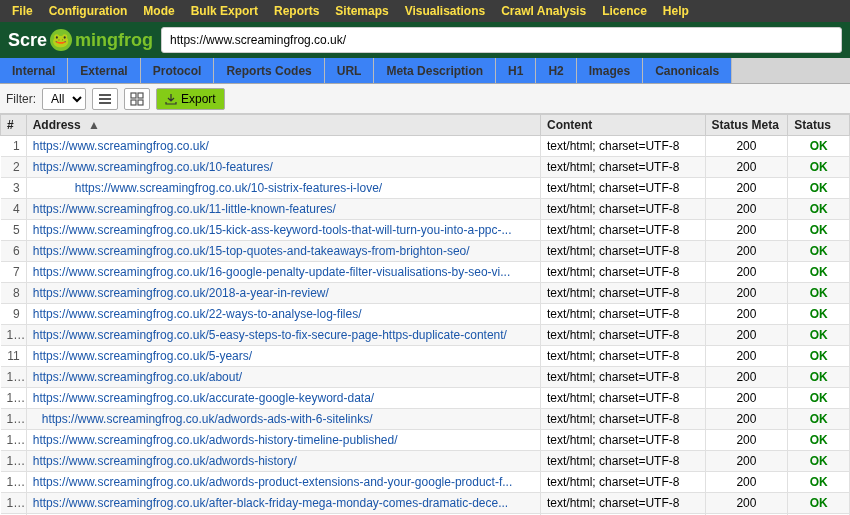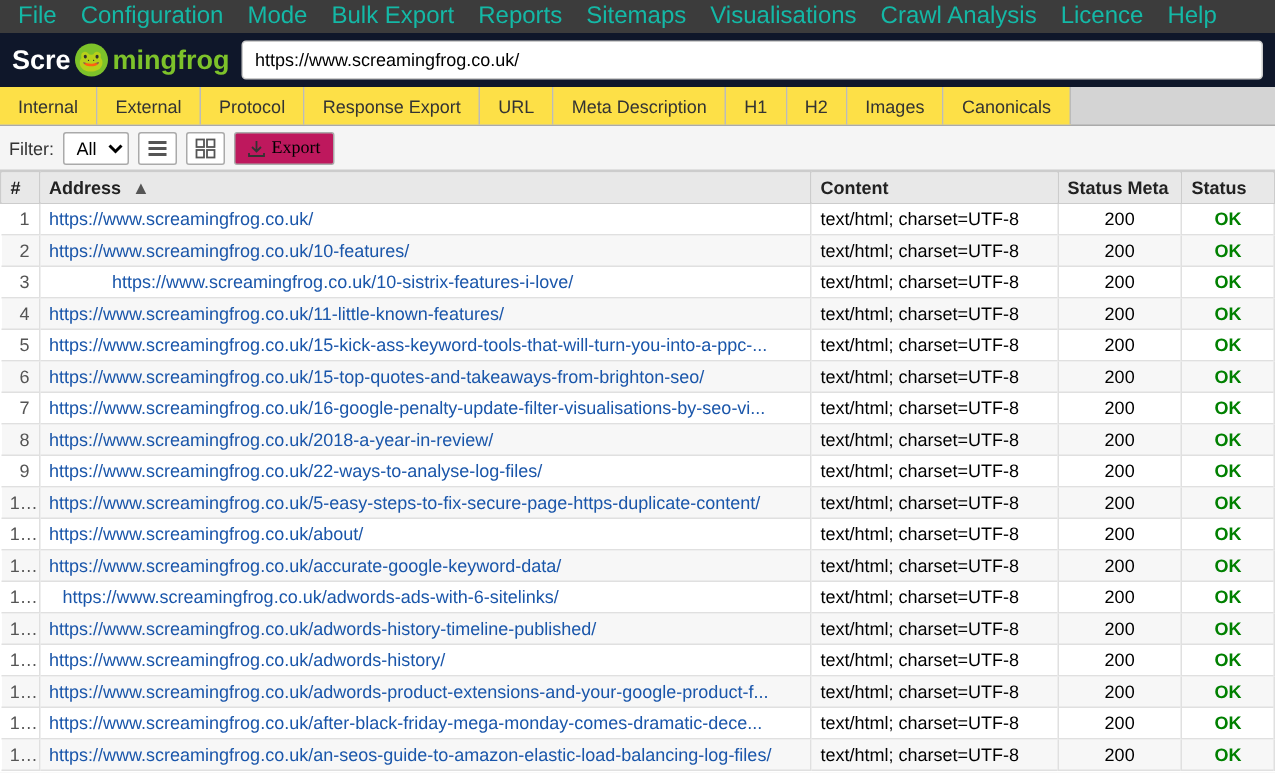--- a/index.html
+++ b/index.html
@@ -7,30 +7,31 @@
 
     
     .menu-bar {
       background: #3c3c3c;
       display: flex;
       align-items: center;
       height: 22px;
       padding: 0 4px;
     }
     .menu-item {
-      color: #14b8a6;
+      color: #fde047;
       padding: 2px 8px;
       cursor: pointer;
-      font-size: 16px;
+      font-size: 12px;
       white-space: nowrap;
+      font-weight: bold;
     }
 
     
     .address-bar {
-      background: #0f172a;
+      background: #14532d;
       display: flex;
       align-items: center;
       height: 36px;
       padding: 4px 8px;
       gap: 8px;
     }
     .logo-area {
       display: flex;
       align-items: center;
       gap: 2px;
@@ -63,23 +64,24 @@
       border-bottom: 1px solid #aaa;
       height: 26px;
     }
     .tab {
       padding: 4px 12px;
       cursor: pointer;
       border-right: 1px solid #bbb;
       font-size: 12px;
       display: flex;
       align-items: center;
-      background: #fde047;
+      background: #3b82f6;
       color: #333;
       white-space: nowrap;
+      font-weight: bold;
     }
     .tab.active {
       background: white;
       border-bottom: 2px solid white;
       font-weight: bold;
       color: #000;
     }
 
     
     .filter-bar {
@@ -107,29 +109,28 @@
       border-radius: 2px;
       cursor: pointer;
       padding: 0 5px;
       display: inline-flex;
       align-items: center;
       justify-content: center;
     }
     .export-btn {
       height: 22px;
       border: 1px solid #aaa;
-      background: #be185d;
+      background: #84cc16;
       border-radius: 2px;
       cursor: pointer;
       padding: 0 8px;
       font-size: 12px;
       display: inline-flex;
       align-items: center;
       gap: 4px;
-      font-family: Liberation Serif, serif;
     }
 
     
     .table-container {
       overflow-y: auto;
       height: calc(515px - 22px - 36px - 26px - 30px);
       background: white;
     }
     table {
       width: 100%;
@@ -194,21 +195,21 @@
       <span class="logo-frog">🐸</span>
       <span style="color:#7dc22a;font-size:18px;font-weight:bold;">mingfrog</span>
   </div>
   <input class="url-input" type="text" value="https://www.screamingfrog.co.uk/" style="">
 </div>
 
 <div class="tab-bar">
   <div class="tab">Internal</div>
   <div class="tab">External</div>
   <div class="tab">Protocol</div>
-  <div class="tab">Response Export</div>
+  <div class="tab">Reports Codes</div>
   <div class="tab">URL</div>
   <div class="tab">Meta Description</div>
   <div class="tab">H1</div>
   <div class="tab">H2</div>
   <div class="tab">Images</div>
   <div class="tab">Canonicals</div>
 
 </div>
 
 <div class="filter-bar">
@@ -315,20 +316,27 @@
     <td class="status">OK</td>
   </tr>
         <tr>
     <td class="num">10</td>
     <td class="address" title="https://www.screamingfrog.co.uk/5-easy-steps-to-fix-secure-page-https-duplicate-content/" style="max-width:500px;overflow:hidden;text-overflow:ellipsis;">https://www.screamingfrog.co.uk/5-easy-steps-to-fix-secure-page-https-duplicate-content/</td>
     <td class="content">text/html; charset=UTF-8</td>
     <td class="status-code">200</td>
     <td class="status">OK</td>
   </tr>
         <tr>
+    <td class="num">11</td>
+    <td class="address" title="https://www.screamingfrog.co.uk/5-years/" style="max-width:500px;overflow:hidden;text-overflow:ellipsis;">https://www.screamingfrog.co.uk/5-years/</td>
+    <td class="content">text/html; charset=UTF-8</td>
+    <td class="status-code">200</td>
+    <td class="status">OK</td>
+  </tr>
+        <tr>
     <td class="num">12</td>
     <td class="address" title="https://www.screamingfrog.co.uk/about/" style="max-width:500px;overflow:hidden;text-overflow:ellipsis;">https://www.screamingfrog.co.uk/about/</td>
     <td class="content">text/html; charset=UTF-8</td>
     <td class="status-code">200</td>
     <td class="status">OK</td>
   </tr>
         <tr>
     <td class="num">13</td>
     <td class="address" title="https://www.screamingfrog.co.uk/accurate-google-keyword-data/" style="max-width:500px;overflow:hidden;text-overflow:ellipsis;">https://www.screamingfrog.co.uk/accurate-google-keyword-data/</td>
     <td class="content">text/html; charset=UTF-8</td>

